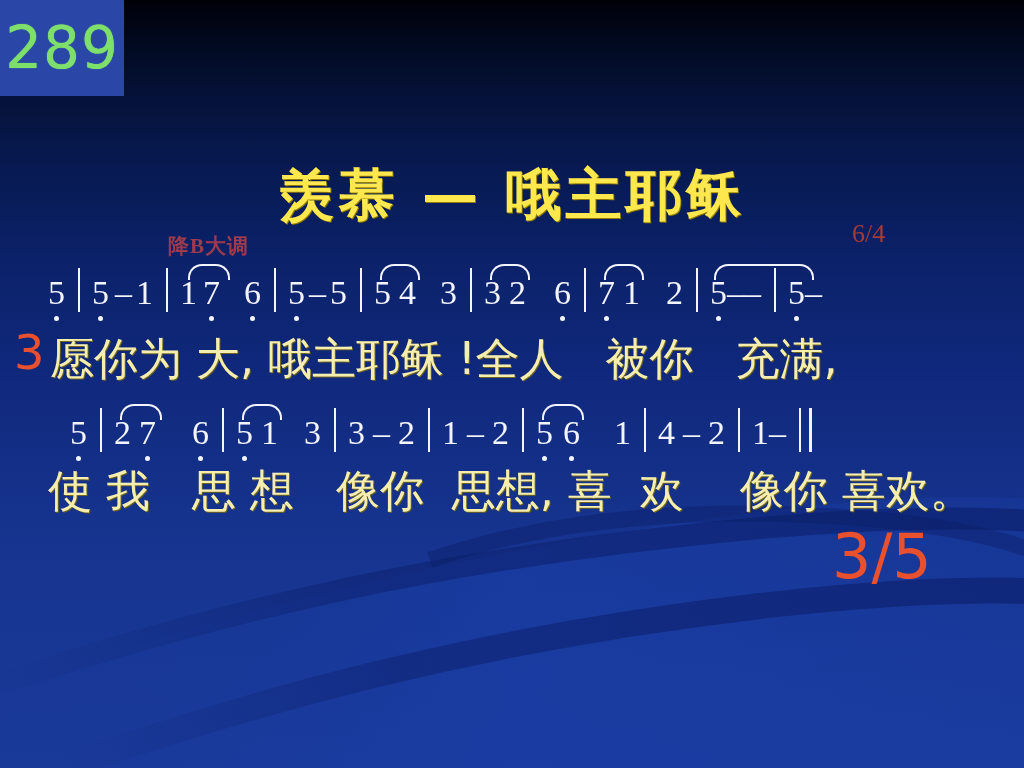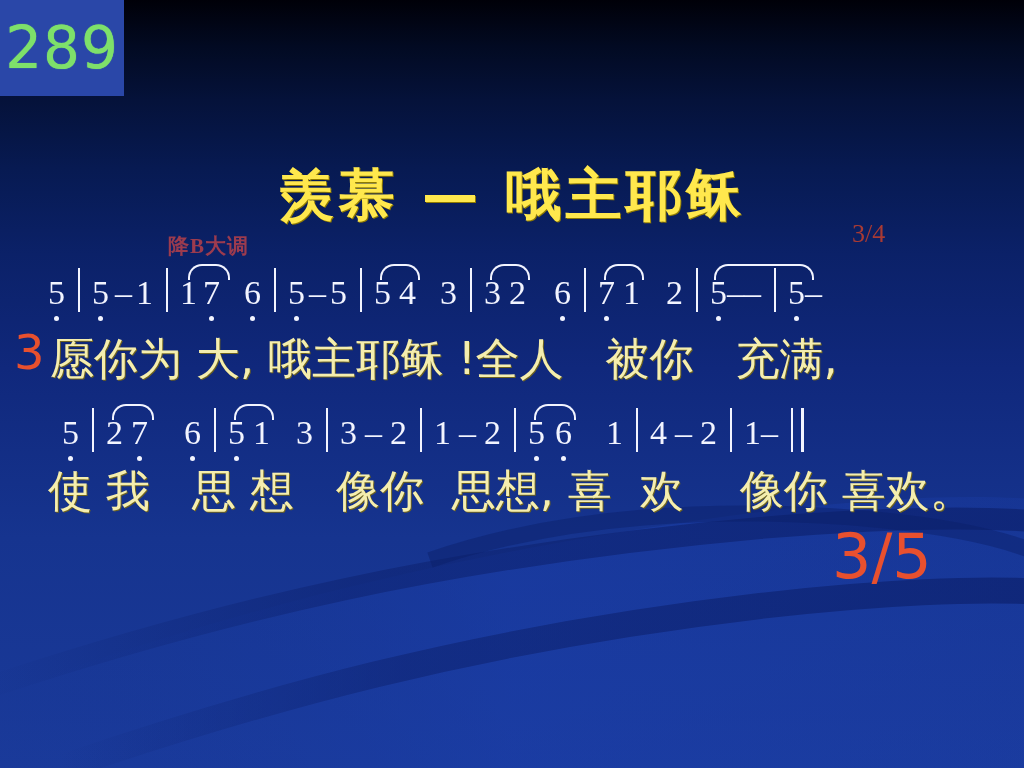--- a/index.html
+++ b/index.html
@@ -93,21 +93,21 @@
   
   .notation {
     position: absolute;
     color: #f2f4ff;
     font-family: "Liberation Serif", "DejaVu Serif", serif;
     font-size: 34px;
     white-space: nowrap;
     height: 58px;
   }
   #notation-line-1 { left: 48px; top: 268px; }
-  #notation-line-2 { left: 62px; top: 408px; }
+  #notation-line-2 { left: 70px; top: 408px; }
 
   .notation .tok {
     position: relative;
     display: inline-block;
     text-align: center;
   }
   
   .tok.low::after {
     content: "";
     position: absolute;
@@ -201,21 +201,21 @@
   </svg>
 
   <div id="number-badge">
     <span class="num">289</span>
   </div>
 
   <div id="title">羡慕 — 哦主耶稣</div>
 
   <div id="key-signature">降B大调</div>
 
-  <div id="time-signature">3/4</div>
+  <div id="time-signature">6/4</div>
 
   <div class="notation" id="notation-line-1">
     <span class="tok low">5</span>
     <span class="barline"></span>
     <span class="tok low">5</span><span class="sp" style="width:6px"></span><span class="tok">–</span><span class="sp" style="width:4px"></span><span class="tok">1</span>
     <span class="barline"></span>
     <span style="position:relative;display:inline-block;">
       <span class="tie" style="left:8px;width:38px;"></span>
       <span class="tok">1</span><span class="sp" style="width:6px"></span><span class="tok low">7</span>
     </span><span class="sp" style="width:24px"></span><span class="tok low">6</span>

